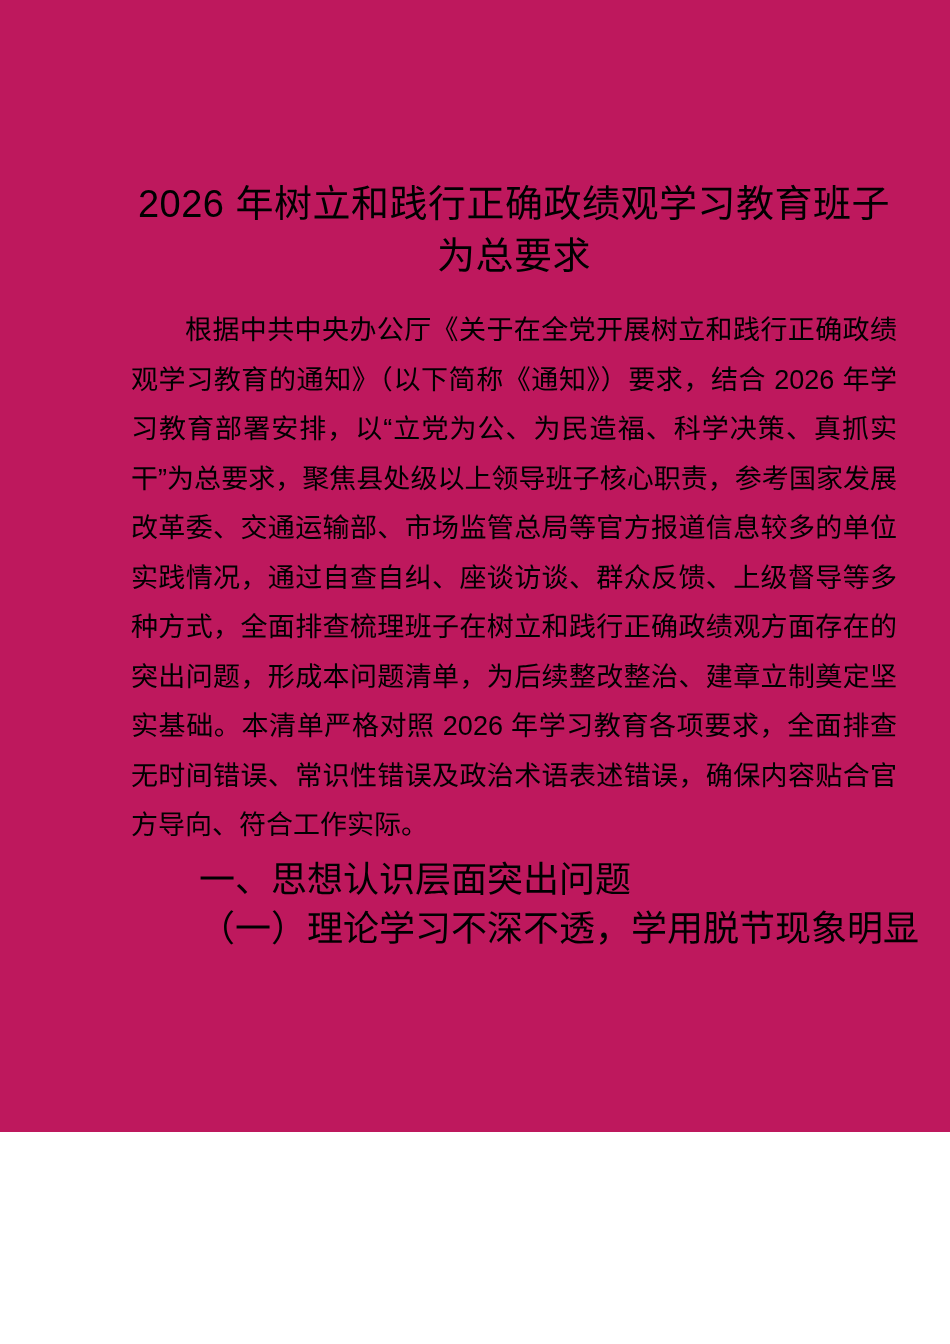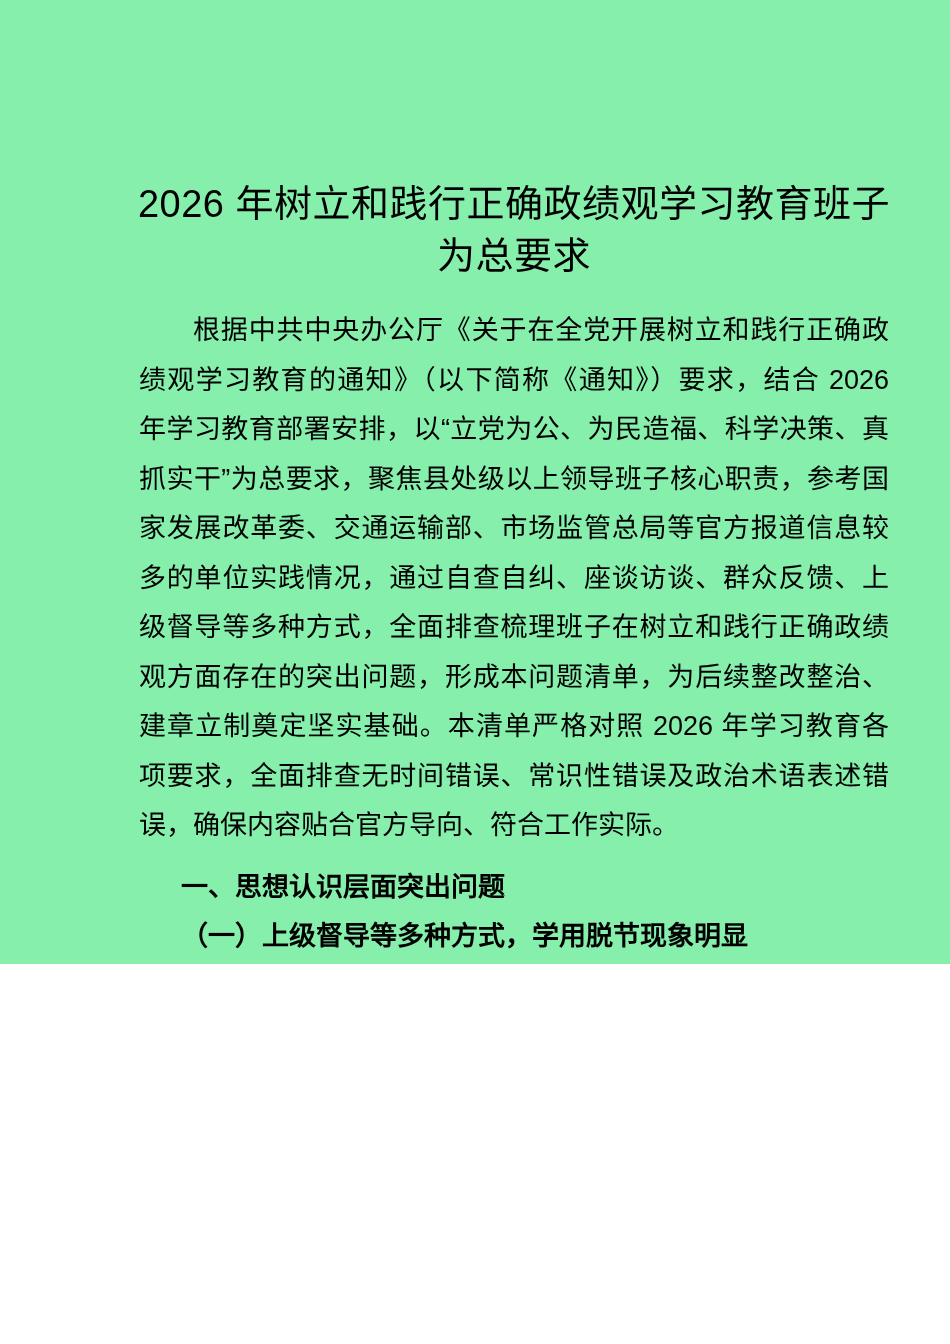--- a/index.html
+++ b/index.html
@@ -4,69 +4,69 @@
 <style>
   * { box-sizing: border-box; }
   html, body {
     margin: 0;
     padding: 0;
     background: #ffffff;
   }
   .page {
     position: relative;
     width: 950px;
-    height: 964px;
+    height: 1132px;
     margin: 0 auto;
-    background: #86efac;
+    background: #be185d;
     color: #000000;
     font-family: "Liberation Sans", "DejaVu Sans", sans-serif;
     padding: 178px 49px 40px 127px;
     overflow: hidden;
   }
   .doc-title {
     margin: 0 0 24px 0;
     font-size: 38px;
     line-height: 52px;
     font-weight: 500;
     text-align: center;
     letter-spacing: 0.5px;
   }
   .title-line {
     display: block;
     white-space: nowrap;
   }
   .para {
-    margin: 12px;
+    margin: 4px;
     font-size: 27px;
     line-height: 49.5px;
     text-align: justify;
     text-justify: inter-ideograph;
     text-indent: 2em;
     letter-spacing: 0;
   }
   .heading1, .heading2 {
     margin: 0;
-    font-size: 27px;
+    font-size: 36px;
     line-height: 49.5px;
-    font-weight: 700;
+    font-weight: 400;
     text-align: left;
     text-indent: 2em;
     white-space: nowrap;
   }
 </style>
 </head>
 <body>
 
 <div class="page">
 
   <h1 class="doc-title">
     <span class="title-line">2026 年树立和践行正确政绩观学习教育班子</span>
     <span class="title-line">为总要求</span>
   </h1>
 
   <p class="para">根据中共中央办公厅《关于在全党开展树立和践行正确政绩观学习教育的通知》（以下简称《通知》）要求，结合 2026 年学习教育部署安排，以“立党为公、为民造福、科学决策、真抓实干”为总要求，聚焦县处级以上领导班子核心职责，参考国家发展改革委、交通运输部、市场监管总局等官方报道信息较多的单位实践情况，通过自查自纠、座谈访谈、群众反馈、上级督导等多种方式，全面排查梳理班子在树立和践行正确政绩观方面存在的突出问题，形成本问题清单，为后续整改整治、建章立制奠定坚实基础。本清单严格对照 2026 年学习教育各项要求，全面排查无时间错误、常识性错误及政治术语表述错误，确保内容贴合官方导向、符合工作实际。</p>
 
   <p class="heading1">一、思想认识层面突出问题</p>
 
 
-  <p class="heading2">（一）上级督导等多种方式，学用脱节现象明显</p>
+  <p class="heading2">（一）理论学习不深不透，学用脱节现象明显</p>
 
 </div>
 
 </body></html>

